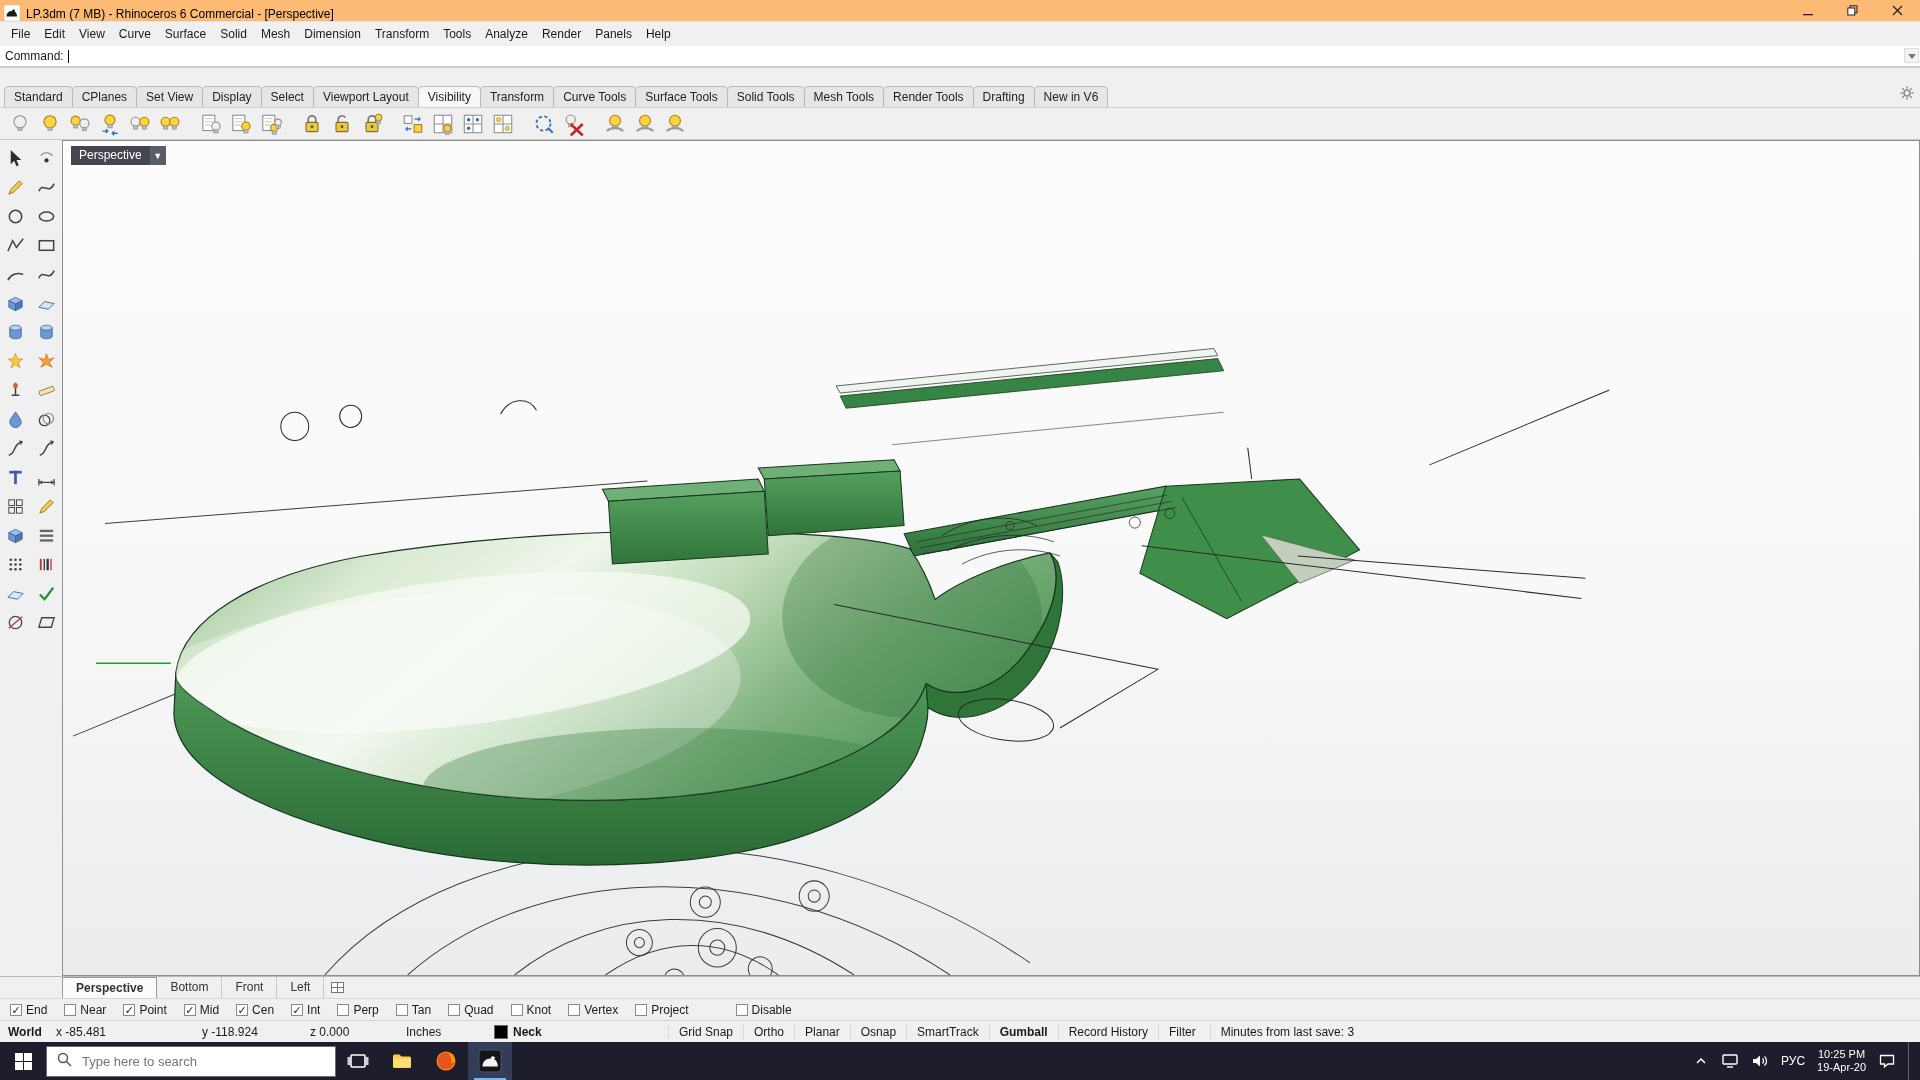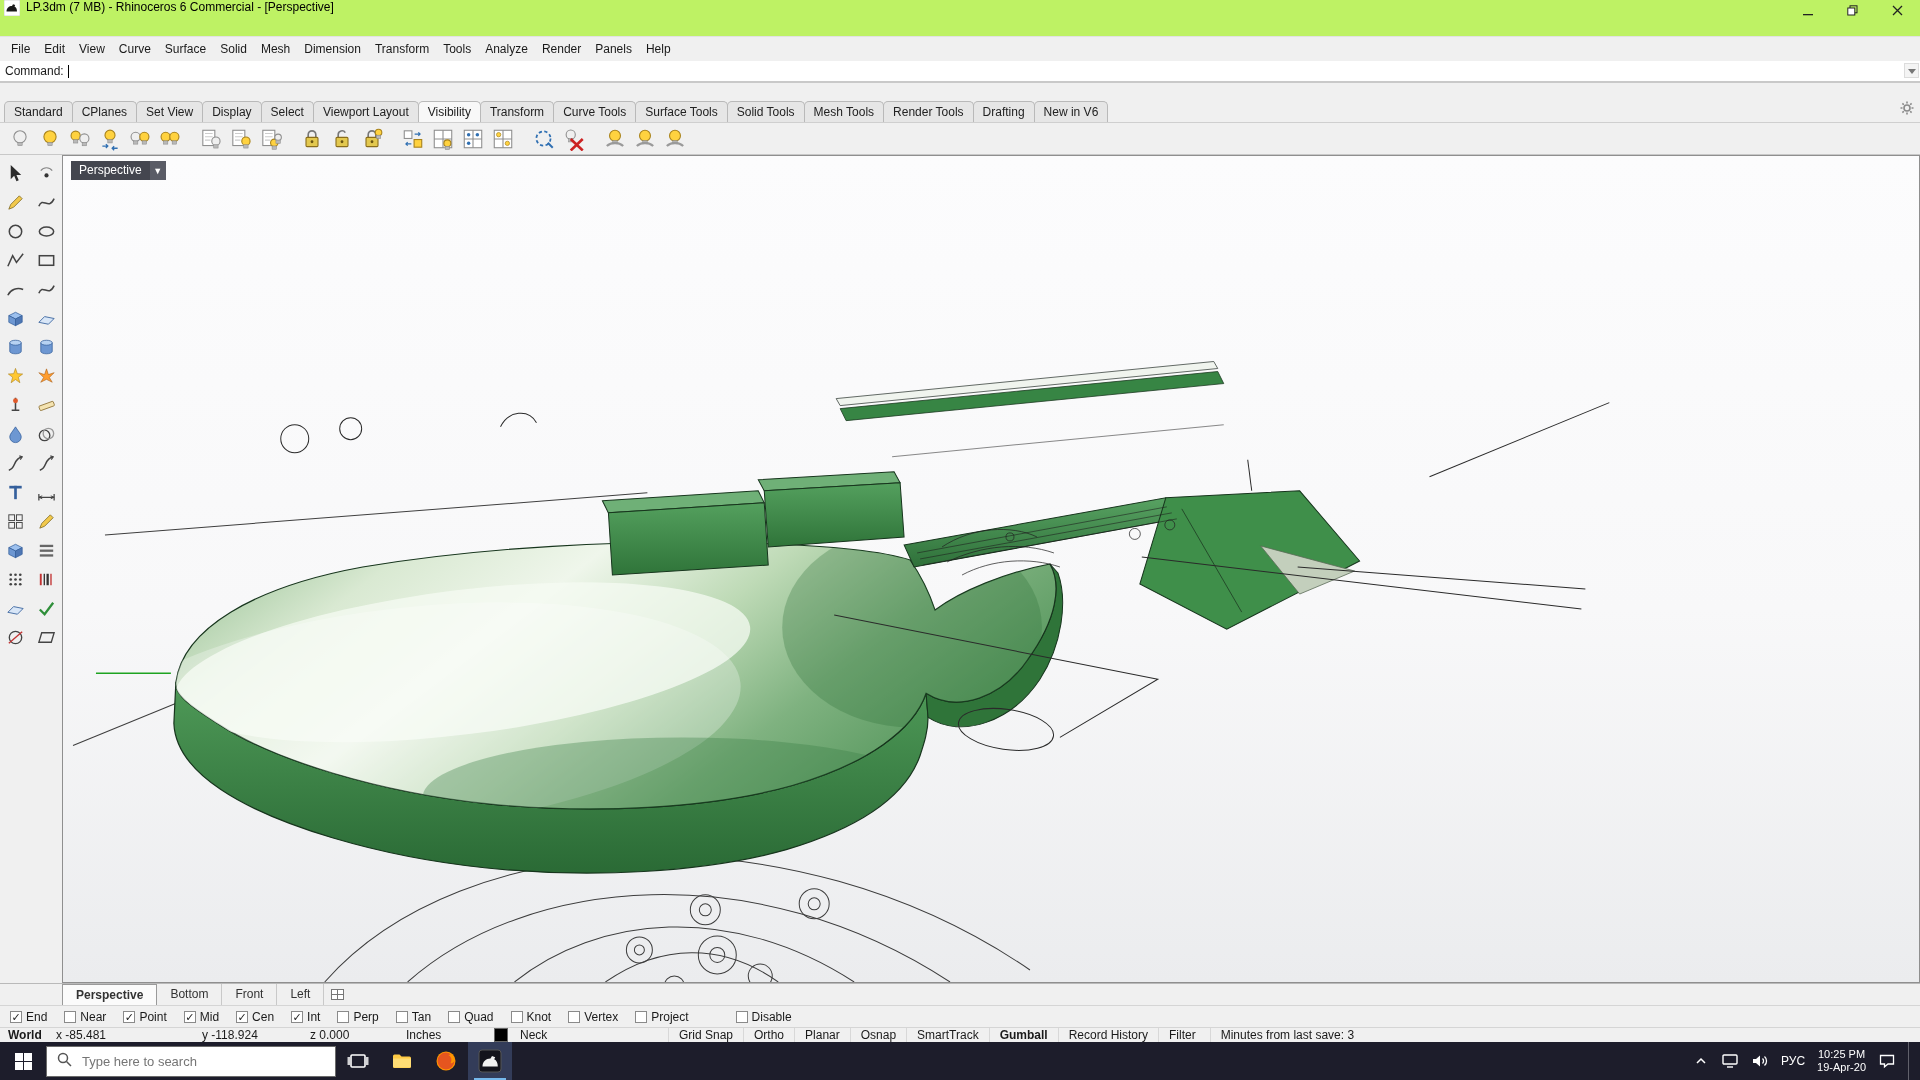--- a/index.html
+++ b/index.html
@@ -1,20 +1,20 @@
 <!DOCTYPE html>
 <html><head>
 <meta charset="utf-8">
 <style>
   html,body{margin:0;padding:0;width:1920px;height:1080px;overflow:hidden;
     font-family:"Liberation Sans",sans-serif;font-size:12px;color:#1a1a1a;background:#f0f0f0;}
   #app{width:1920px;height:1080px;display:flex;flex-direction:column;}
 
   
-  #titlebar{height:37px;background:#bef264;display:flex;align-items:flex-start;border-bottom:1px solid #e2e2e2;box-sizing:border-box;}
+  #titlebar{height:22px;background:#fdba74;display:flex;align-items:flex-end;border-bottom:1px solid #e2e2e2;box-sizing:border-box;}
   #titlebar .appicon{margin:0 6px 0 4px;display:flex;}
   #title-text{flex:1;font-size:12px;color:#000;}
   .winbtn{width:45px;height:21px;display:flex;align-items:center;justify-content:center;}
 
   
   #menubar{height:24px;background:#f0f0f0;display:flex;align-items:center;padding-left:4px;}
   .menu-item{padding:2px 7px;cursor:default;}
 
   
   #cmdhist{height:32px;background:#fff;position:relative;border-bottom:1px solid #e8e8e8;box-sizing:border-box;}
@@ -54,25 +54,25 @@
   .vtab.active{background:#fbfbfb;border:1px solid #9a9a9a;border-bottom:none;font-weight:bold;}
   #vtab-add{width:26px;display:flex;align-items:center;justify-content:center;}
 
   
   #osnap{height:22px;background:#f0f0f0;border-top:1px solid #d5d5d5;display:flex;align-items:center;gap:17px;padding-left:10px;box-sizing:border-box;}
   .osnap-item{display:flex;align-items:center;gap:4px;}
   .osnap-item.disable-gap{margin-left:30px;}
   .cb{width:12px;height:12px;background:#fff;border:1px solid #8a8a8a;box-sizing:border-box;font-size:11px;line-height:10px;text-align:center;color:#222;}
 
   
-  #statusbar{height:15px;background:#f0f0f0;border-top:1px solid #d5d5d5;display:flex;align-items:center;box-sizing:border-box;font-size:12px;}
+  #statusbar{height:22px;background:#f0f0f0;border-top:1px solid #d5d5d5;display:flex;align-items:center;box-sizing:border-box;font-size:12px;}
   #statusbar .cell{padding:0 8px;white-space:nowrap;}
   #status-cplane{font-weight:bold;width:48px;box-sizing:border-box;}
   #status-x{width:88px;}#status-y{width:92px;margin-left:42px;}#status-z{width:80px;}#status-units{width:72px;}
-  #status-layer{width:150px;display:flex;align-items:flex-start;gap:12px;}
+  #status-layer{width:150px;display:flex;align-items:flex-start;gap:5px;font-weight:bold;}
   .swatch{width:12px;height:12px;border:1px solid #666;display:inline-block;}
   #status-panes{display:flex;margin-left:16px;}
   .pane{padding:0 10px;border-left:1px solid #d8d8d8;white-space:nowrap;}
   .pane.bold{font-weight:bold;}
   #status-save{margin-left:4px;padding-left:10px;border-left:1px solid #d8d8d8;white-space:nowrap;}
 
   
   #taskbar{height:38px;background:#1d1d2b;display:flex;align-items:center;color:#fff;}
   #start-btn{width:46px;height:38px;display:flex;align-items:center;justify-content:center;}
   #search-box{width:290px;height:31px;background:#fff;display:flex;align-items:center;gap:8px;padding-left:10px;box-sizing:border-box;border:1px solid #6b6b6b;}

